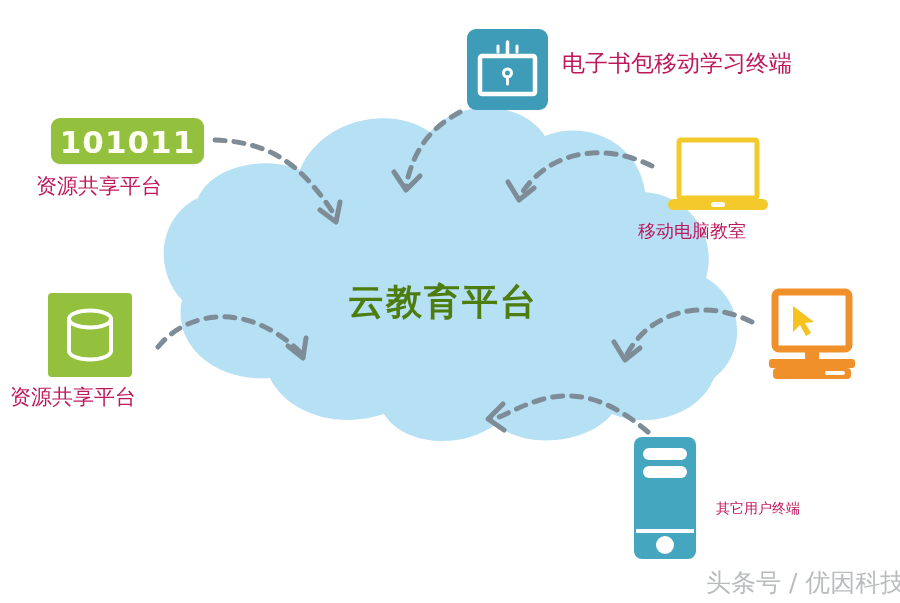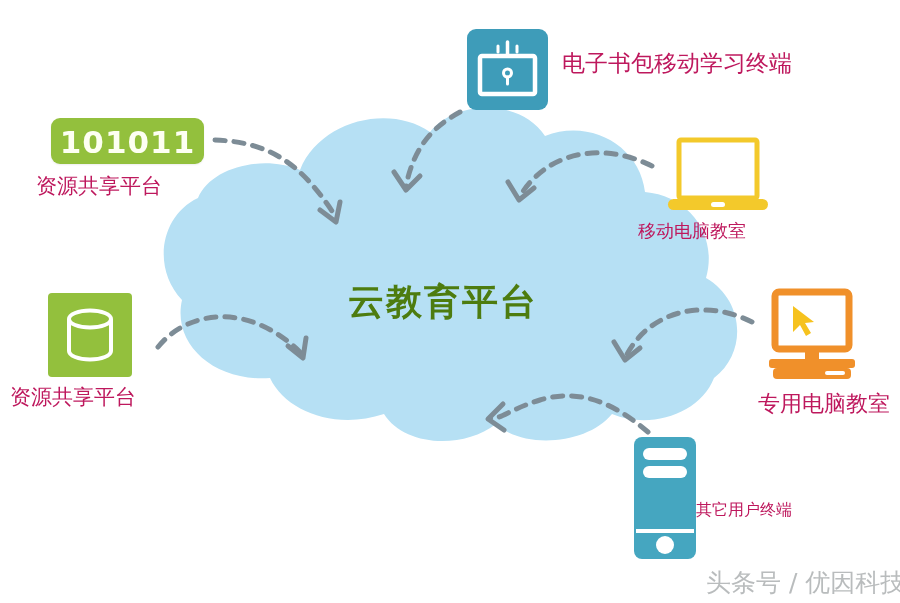--- a/index.html
+++ b/index.html
@@ -120,23 +120,23 @@
   
   #icon-terminal {
     left: 634px;
     top: 437px;
     width: 62px;
     height: 122px;
     background: #45a6c0;
     border-radius: 8px;
   }
   #label-terminal {
-    left: 696px;
+    left: 716px;
     top: 500px;
-    font-size: 16px;
+    font-size: 14px;
   }
   
   #cloud-title {
     position: absolute;
     left: 348px;
     top: 278px;
     font-size: 36px;
     font-weight: bold;
     color: #4d7c0f;
     letter-spacing: 2px;
@@ -267,21 +267,20 @@
   <div class="node" id="icon-desktop">
     <svg width="98" height="96" viewBox="0 0 98 96">
       <rect x="12" y="4" width="74" height="57" rx="4" fill="#ffffff" stroke="#f0902a" stroke-width="7"></rect>
       <rect x="42" y="61" width="14" height="10" fill="#f0902a"></rect>
       <rect x="6" y="71" width="86" height="9" rx="3" fill="#f0902a"></rect>
       <rect x="10" y="80" width="78" height="11" rx="4" fill="#f0902a"></rect>
       <rect x="62" y="83" width="20" height="4" rx="2" fill="#ffffff"></rect>
       <path d="M 30 18 L 30 44 L 37 37 L 43 48 L 48 45 L 42 35 L 51 34 Z" fill="#f6c21e"></path>
     </svg>
   </div>
-  <div class="node-label" id="label-desktop">专用电脑教室</div>
 
   <div class="node" id="icon-terminal">
     <svg width="62" height="122" viewBox="0 0 62 122">
       <rect x="9" y="11" width="44" height="12" rx="6" fill="#ffffff"></rect>
       <rect x="9" y="29" width="44" height="12" rx="6" fill="#ffffff"></rect>
       <rect x="2" y="92" width="58" height="4" fill="#ffffff"></rect>
       <circle cx="31" cy="108" r="9" fill="#ffffff"></circle>
     </svg>
   </div>
   <div class="node-label" id="label-terminal">其它用户终端</div>

